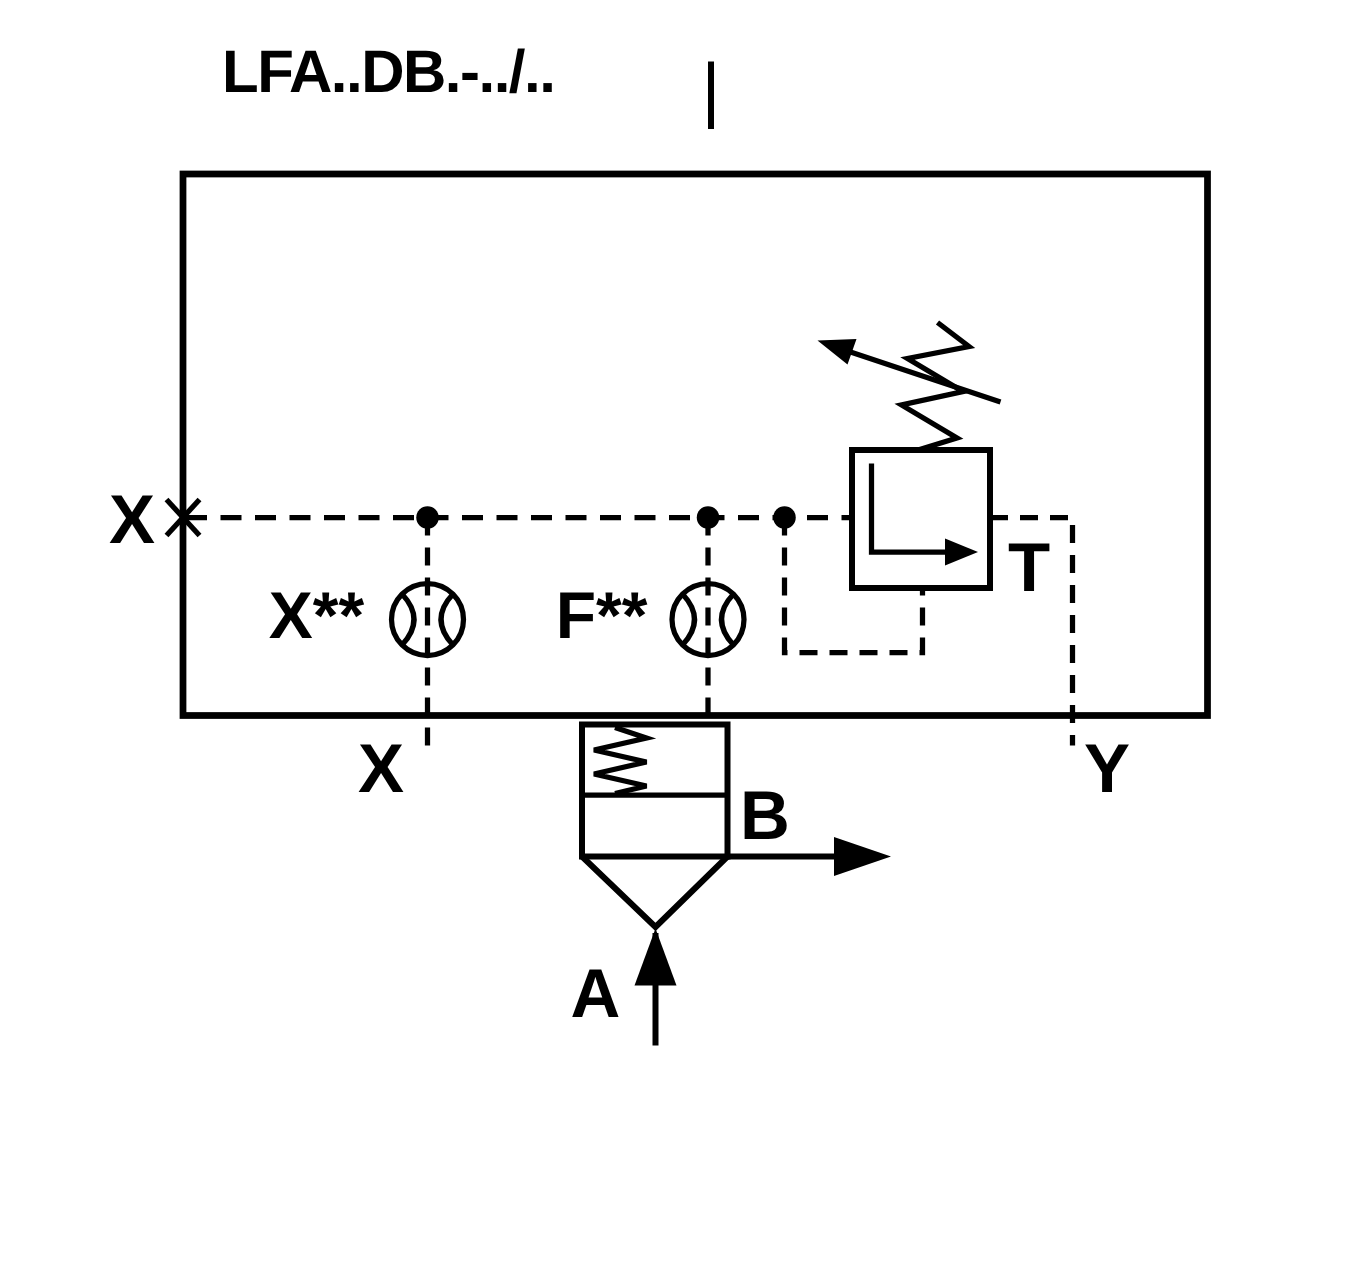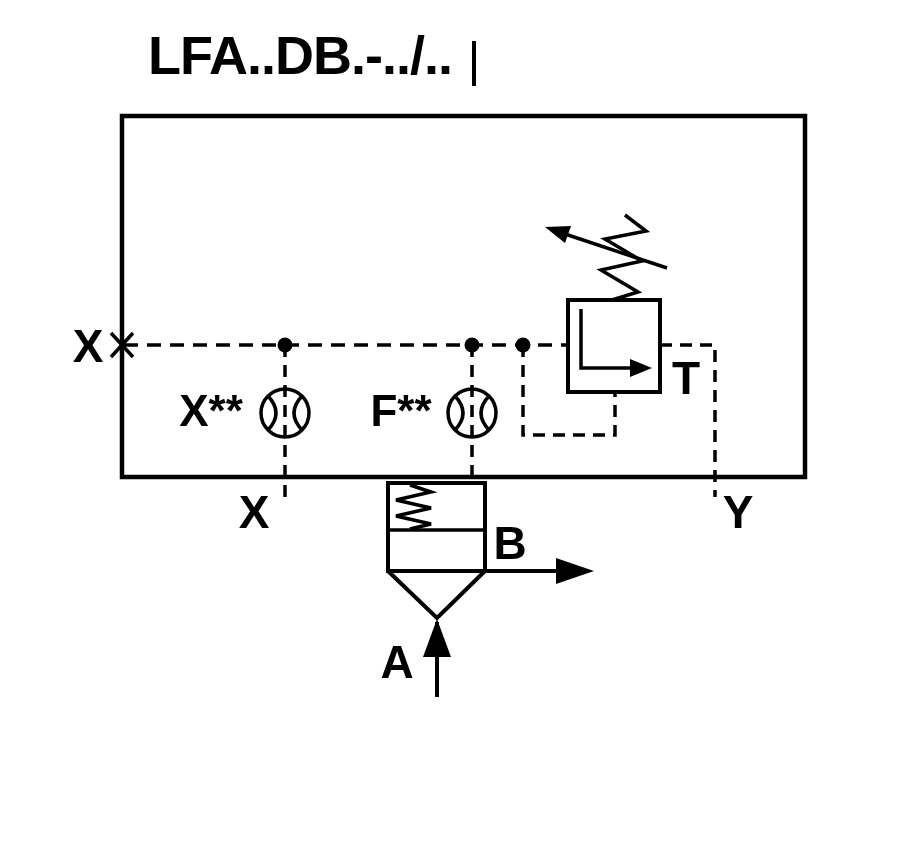--- a/index.html
+++ b/index.html
@@ -8,21 +8,21 @@
     width:911px; height:851px;
     font-family:"Liberation Sans", sans-serif;
     color:#000;
     overflow:hidden;
   }
   .stage { position:relative; width:911px; height:851px; background:#fff; }
   svg.diagram { position:absolute; left:0; top:0; }
 
   .title-text {
     position:absolute; left:148px; top:28px;
-    font-size:54px; font-weight:700; line-height:1;
+    font-size:40px; font-weight:700; line-height:1;
     letter-spacing:-1px; white-space:nowrap;
   }
   .text-cursor {
     position:absolute; left:472px; top:41px;
     width:4px; height:45px; background:#000;
   }
   .lbl {
     position:absolute;
     font-weight:700; font-size:46px; line-height:1;
     transform:translate(-50%,-50%);

